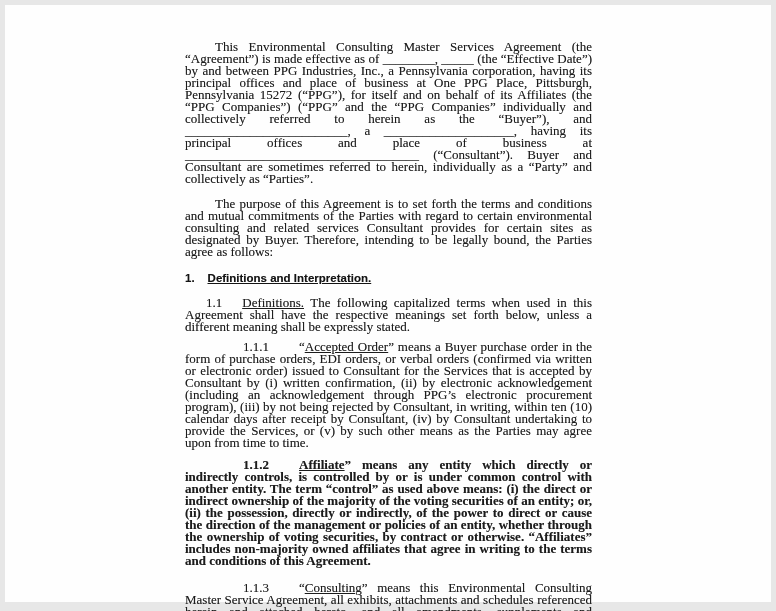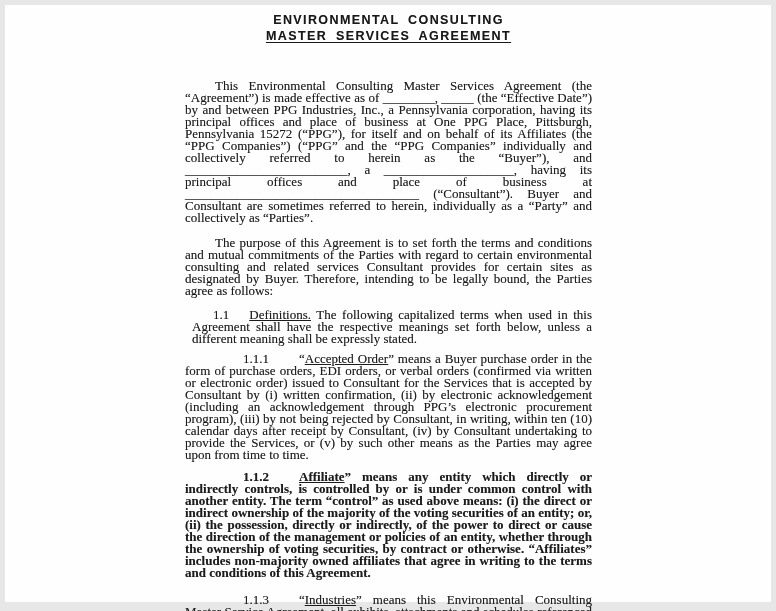--- a/index.html
+++ b/index.html
@@ -49,50 +49,47 @@
   p.purpose { margin-top: 13px; text-indent: 30px; font-family: Liberation Serif, serif; }
   p.heading {
     margin: 14px 0 0 0;
     font-family: "Liberation Sans", "DejaVu Sans", sans-serif;
     font-weight: bold;
     font-size: 11.5px;
     line-height: 13px;
     color: #141414;
     text-align: left;
   }
-  p.c11  { margin-top: 12px; text-indent: 21px; margin-left: 7px; }
+  p.c11  { margin-top: 12px; text-indent: 21px; }
   p.c111 { margin-top: 8px; text-indent: 58px; }
   p.c112 { margin-top: 10px; text-indent: 58px; font-weight: bold; }
   p.c113 { margin-top: 15px; text-indent: 58px; }
   .u { text-decoration: underline; text-underline-offset: 1px; }
   .gap  { display: inline-block; }
   .g-heading { width: 13px; }
   .g-c11  { width: 20px; }
   .g-sub  { width: 30px; }
 </style>
 </head>
 <body>
 
 <div class="frame">
   <div class="page">
     <div class="doc">
 
-      <div class="title-block">
-        <div>ENVIRONMENTAL CONSULTING</div>
-        <div class="title-u">MASTER SERVICES AGREEMENT</div>
-      </div>
 
       <p class="body intro">This Environmental Consulting Master Services Agreement (the “Agreement”) is made effective as of ________, _____ (the “Effective Date”) by and between PPG Industries, Inc., a Pennsylvania corporation, having its principal offices and place of business at One PPG Place, Pittsburgh, Pennsylvania 15272 (“PPG”), for itself and on behalf of its Affiliates (the “PPG Companies”) (“PPG” and the “PPG Companies” individually and collectively referred to herein as the “Buyer”), and _________________________, a ____________________, having its principal offices and place of business at ____________________________________ (“Consultant”).  Buyer and Consultant are sometimes referred to herein, individually as a “Party” and collectively as “Parties”.</p>
 
       <p class="body purpose">The purpose of this Agreement is to set forth the terms and conditions and mutual commitments of the Parties with regard to certain environmental consulting and related services Consultant provides for certain sites as designated by Buyer.  Therefore, intending to be legally bound, the Parties agree as follows:</p>
 
+      <p class="heading"><span>1.</span><span class="gap g-heading"></span><span class="u">Definitions and Interpretation.</span></p>
 
       <p class="body c11"><span>1.1</span><span class="gap g-c11"></span><span class="u">Definitions.</span><span> The following capitalized terms when used in this Agreement shall have the respective meanings set forth below, unless a different meaning shall be expressly stated.</span></p>
 
       <p class="body c111"><span>1.1.1</span><span class="gap g-sub"></span><span>“</span><span class="u">Accepted Order</span><span>” means a Buyer purchase order in the form of purchase orders, EDI orders, or verbal orders (confirmed via written or electronic order) issued to Consultant for the Services that is accepted by Consultant by (i) written confirmation, (ii) by electronic acknowledgement (including an acknowledgement through PPG’s electronic procurement program), (iii) by not being rejected by Consultant, in writing, within ten (10) calendar days after receipt by Consultant, (iv) by Consultant undertaking to provide the Services, or (v) by such other means as the Parties may agree upon from time to time.</span></p>
 
       <p class="body c112"><span>1.1.2</span><span class="gap g-sub"></span><span></span><span class="u">Affiliate</span><span>” means any entity which directly or indirectly controls, is controlled by or is under common control with another entity.  The term “control” as used above means: (i) the direct or indirect ownership of the majority of the voting securities of an entity; or, (ii) the possession, directly or indirectly, of the power to direct or cause the direction of the management or policies of an entity, whether through the ownership of voting securities, by contract or otherwise. “Affiliates” includes non-majority owned affiliates that agree in writing to the terms and conditions of this Agreement.</span></p>
 
-      <p class="body c113"><span>1.1.3</span><span class="gap g-sub"></span><span>“</span><span class="u">Industries</span><span>” means this Environmental Consulting Master Service Agreement, all exhibits, attachments and schedules referenced herein and attached hereto, and all amendments, supplements and modifications hereto and regard.</span></p>
+      <p class="body c113"><span>1.1.3</span><span class="gap g-sub"></span><span>“</span><span class="u">Consulting</span><span>” means this Environmental Consulting Master Service Agreement, all exhibits, attachments and schedules referenced herein and attached hereto, and all amendments, supplements and modifications hereto and regard.</span></p>
 
     </div>
   </div>
 </div>
 
 </body></html>

